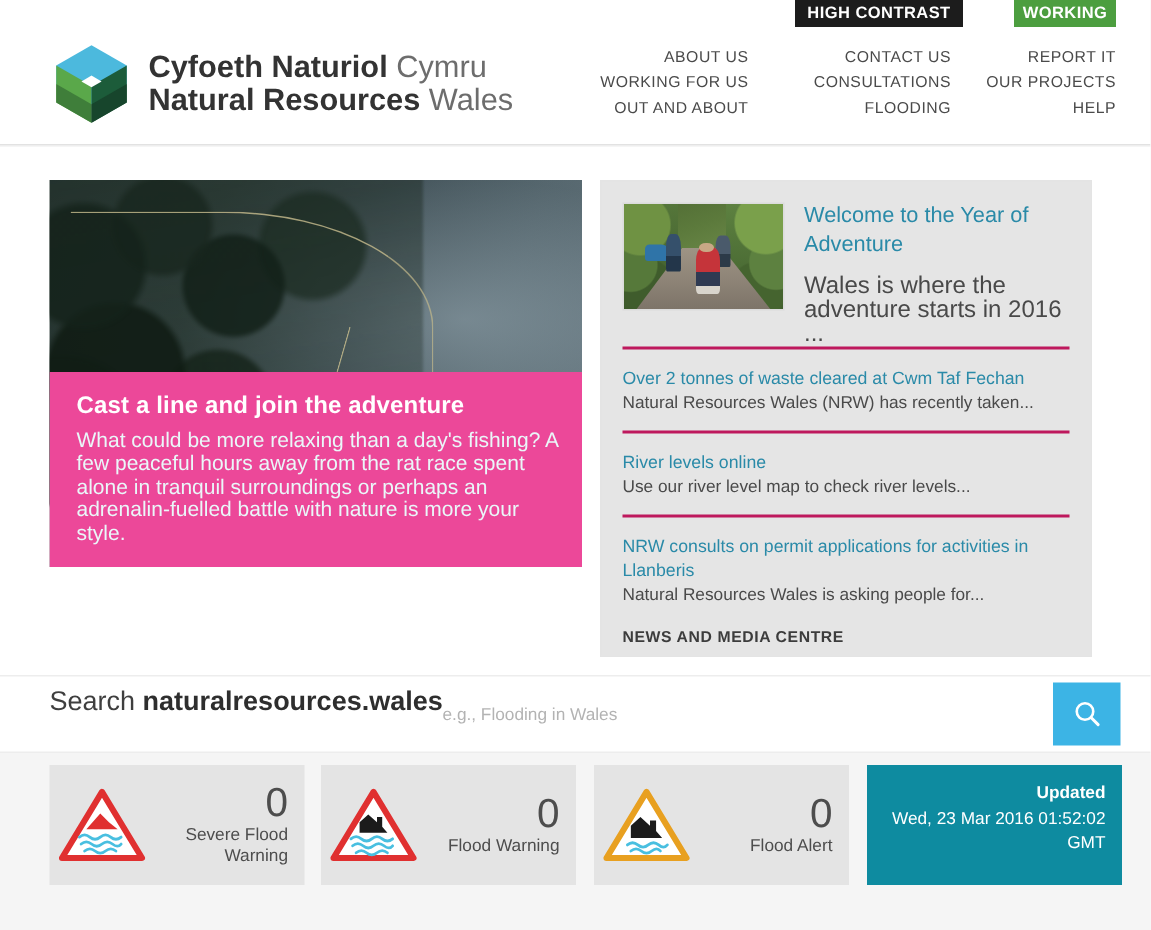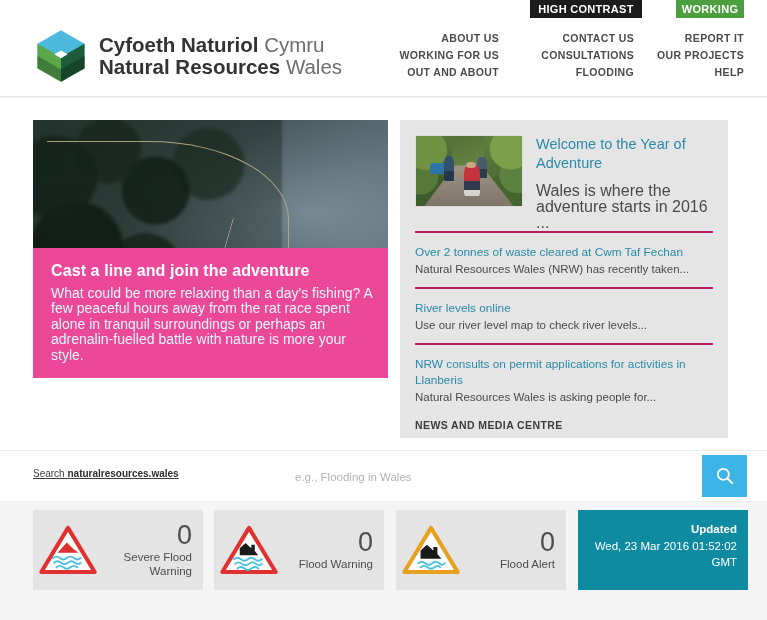--- a/index.html
+++ b/index.html
@@ -41,21 +41,21 @@
     position: absolute; right: 23px; top: 30px;
     display: flex; gap: 0;
   }
   .navcol { text-align: right; }
   .navcol.c1 { width: 112px; }
   .navcol.c2 { width: 135px; }
   .navcol.c3 { width: 110px; }
   .navlink {
     display: block;
     font-size: 10.5px;
-    font-weight: bold;
+    font-weight: normal;
     letter-spacing: 0.35px;
     color: #4a4a4a;
     line-height: 17px;
     cursor: pointer;
     white-space: nowrap;
   }
 
   
   .panel {
     position: absolute; left: 0; top: 98px;
@@ -217,22 +217,22 @@
 
   
   .searchbar {
     position: absolute; left: 0; top: 450px;
     width: 767px; height: 52px;
     background: #ffffff;
     border-top: 1px solid #ededed;
     border-bottom: 1px solid #ededed;
   }
   .search-label {
-    position: absolute; left: 33px; top: 17px;
-    font-size: 10px; color: #3f3f3f; text-decoration: underline;
+    position: absolute; left: 33px; top: 6px;
+    font-size: 18px; color: #3f3f3f;
   }
   .search-label b { font-weight: bold; color: #2e2e2e; }
   .search-input {
     position: absolute; left: 295px; top: 12px;
     width: 400px; height: 28px;
     border: none; outline: none; background: transparent;
     font-family: "Liberation Sans", sans-serif;
     font-size: 11.5px; color: #555;
   }
   .search-input::placeholder { color: #b3b3b3; }

